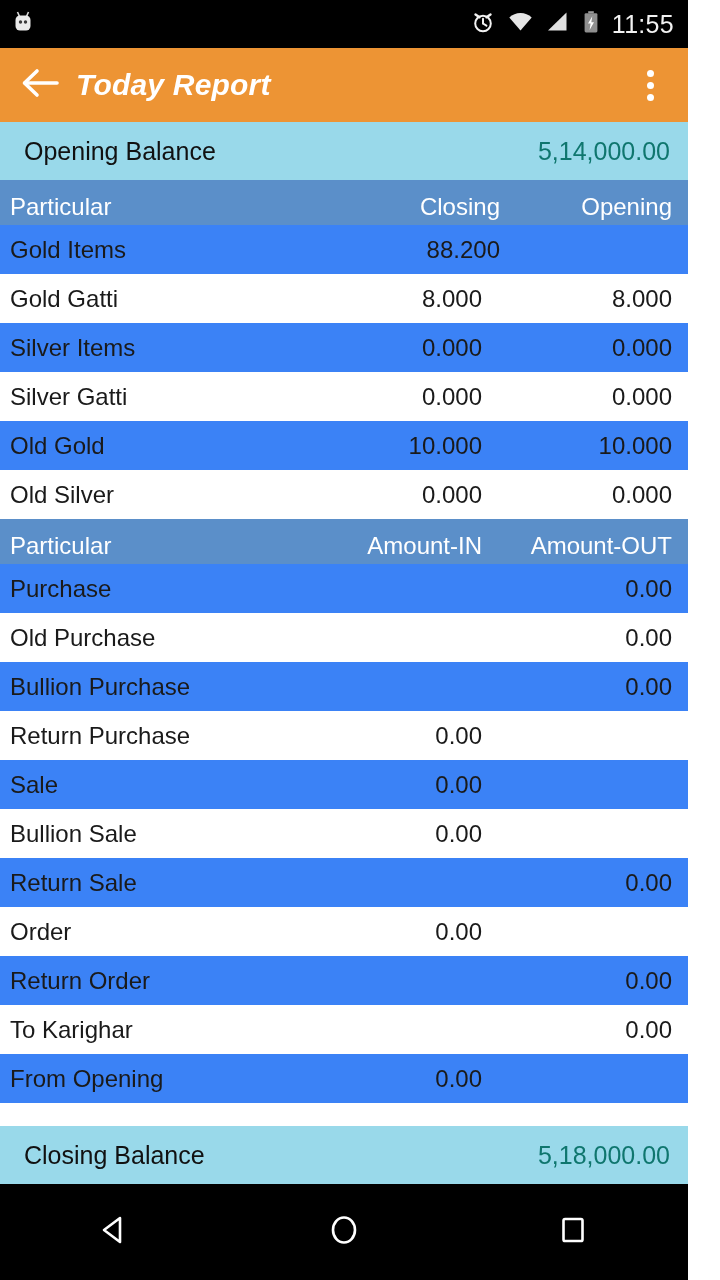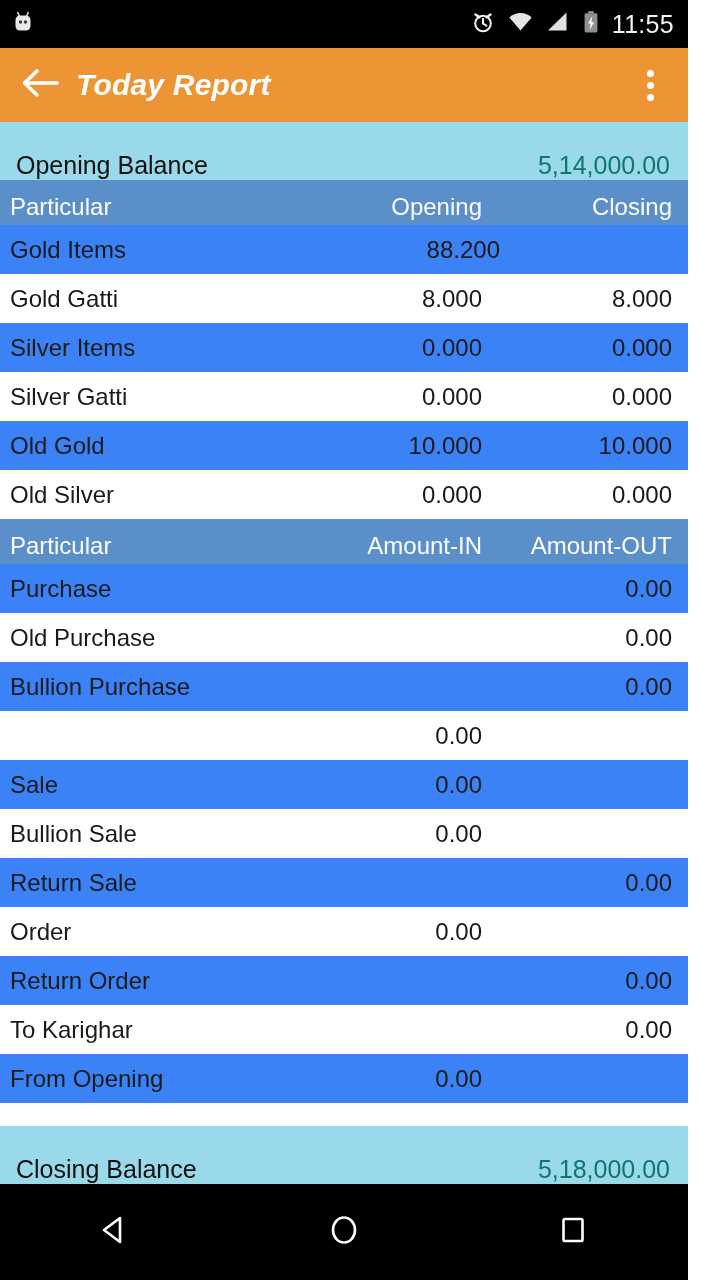--- a/index.html
+++ b/index.html
@@ -35,22 +35,22 @@
   }
   .toolbar-spacer { flex:1 1 auto; }
   .overflow-btn {
     width:40px; height:52px; display:flex; flex-direction:column;
     align-items:center; justify-content:center; gap:5px; cursor:pointer;
   }
   .overflow-btn i { width:7px; height:7px; border-radius:50%; background:#ffffff; display:block; }
 
   
   .balance-bar {
-    height:58px; background:#99d9ea; display:flex; align-items:flex-end;
-    padding:0 18px 0 16px; flex:0 0 auto;
+    height:58px; background:#99d9ea; display:flex; align-items:center;
+    padding:0 18px 0 24px; flex:0 0 auto;
   }
   .balance-label { font-size:25px; color:#111111; }
   .balance-value { margin-left:auto; font-size:25px; color:#0f766e; }
 
   
   .table { width:100%; flex:0 0 auto; }
   .thead {
     height:45px; background:#5b8fc9; display:flex; align-items:center;
     padding:8px 16px 0 10px;
   }
@@ -143,22 +143,22 @@
   </div>
 
   <div class="balance-bar">
     <span class="balance-label">Opening Balance</span>
     <span class="balance-value">5,14,000.00</span>
   </div>
 
   <div class="table">
     <div class="thead">
       <span class="col col-name">Particular</span>
+      <span class="col col-end">Closing</span>
       <span class="col col-mid">Opening</span>
-      <span class="col col-end">Closing</span>
     </div>
 
     <div class="row alt">
       <span class="col col-name">Gold Items</span>
       <span class="col col-end">88.200</span>
     </div>
     <div class="row">
       <span class="col col-name">Gold Gatti</span>
       <span class="col col-mid">8.000</span>
       <span class="col col-end">8.000</span>
@@ -201,20 +201,21 @@
       <span class="col col-name">Old Purchase</span>
       <span class="col col-mid"></span>
       <span class="col col-end">0.00</span>
     </div>
     <div class="row alt">
       <span class="col col-name">Bullion Purchase</span>
       <span class="col col-mid"></span>
       <span class="col col-end">0.00</span>
     </div>
     <div class="row">
+      <span class="col col-name">Return Purchase</span>
       <span class="col col-mid">0.00</span>
       <span class="col col-end"></span>
     </div>
     <div class="row alt">
       <span class="col col-name">Sale</span>
       <span class="col col-mid">0.00</span>
       <span class="col col-end"></span>
     </div>
     <div class="row">
       <span class="col col-name">Bullion Sale</span>

